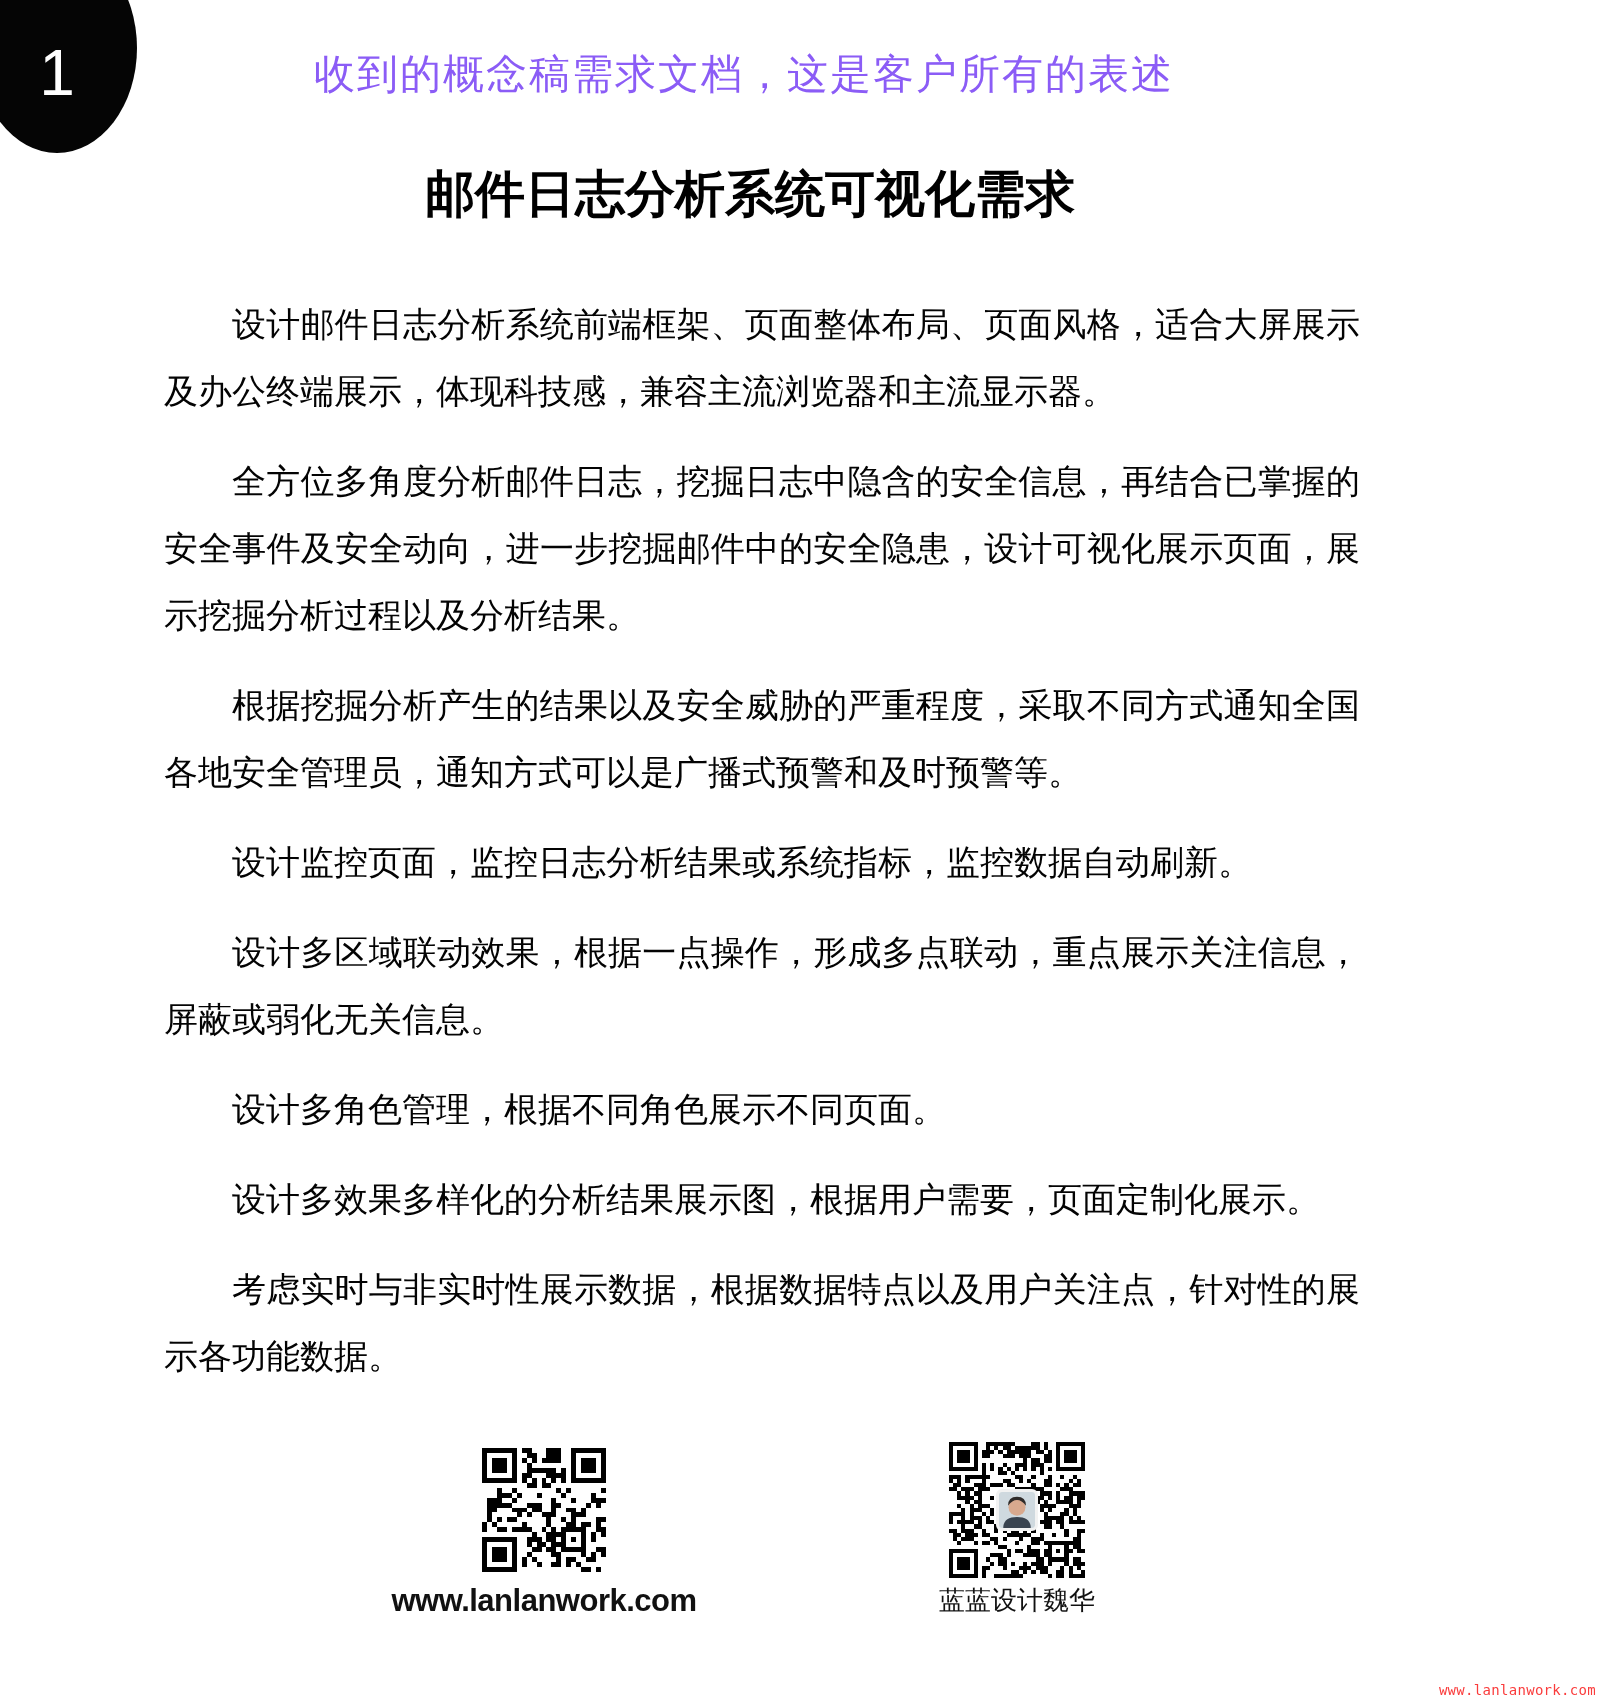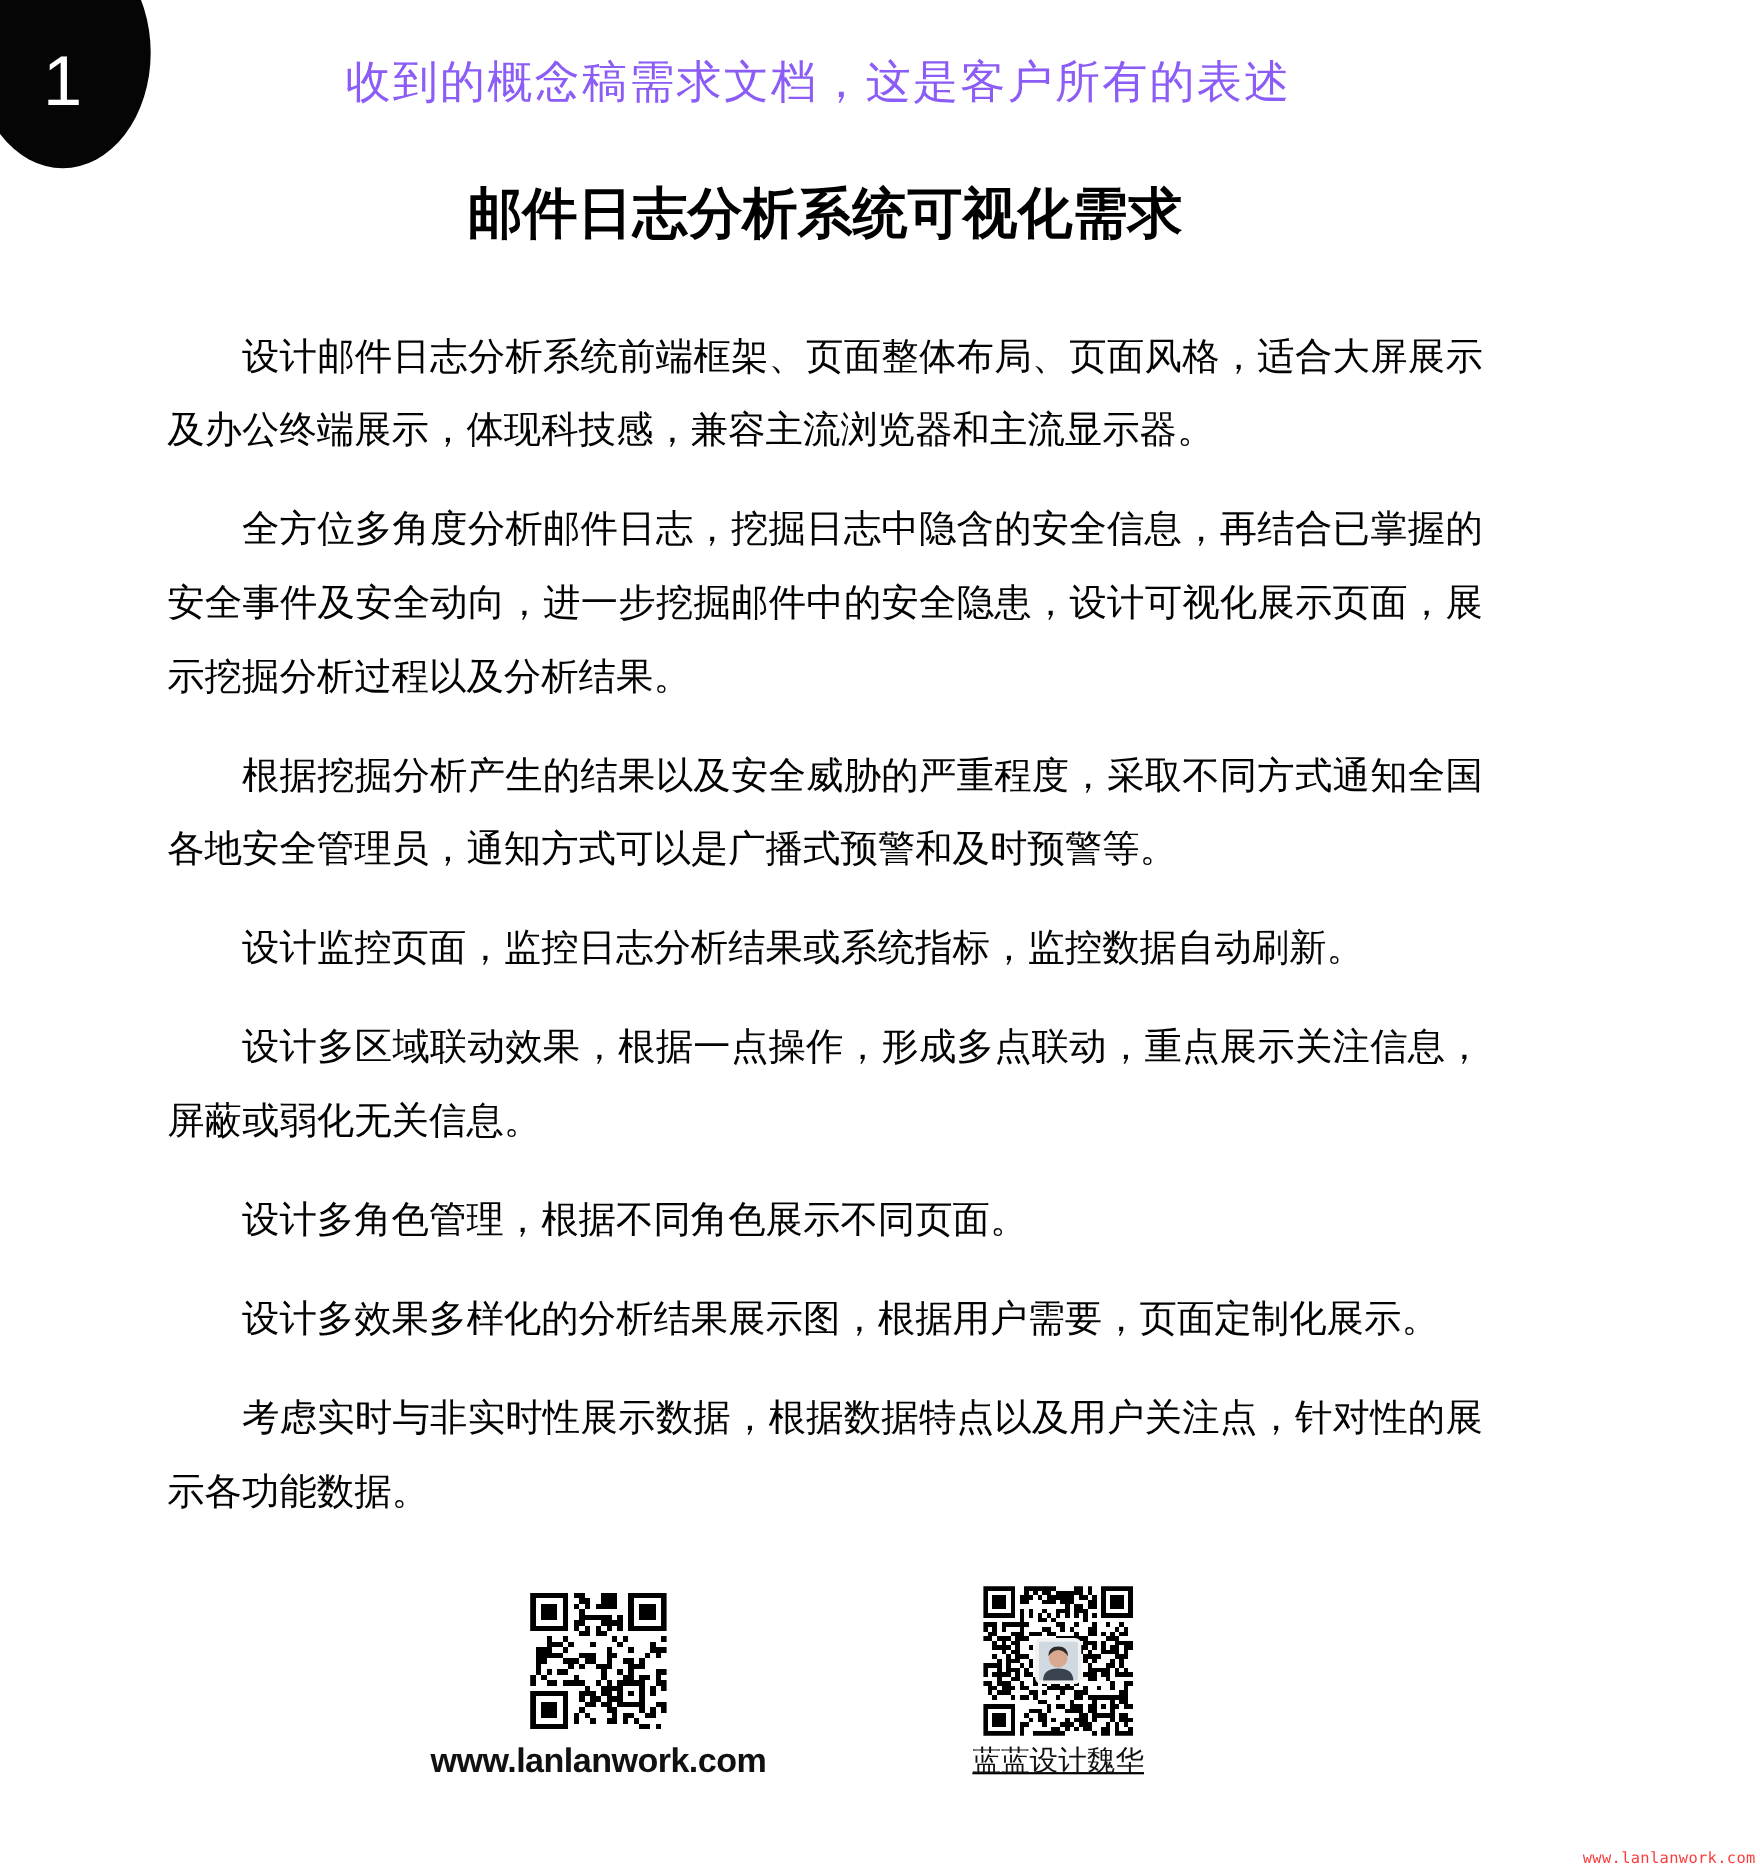--- a/index.html
+++ b/index.html
@@ -51,41 +51,41 @@
     font-size: 50px;
     font-weight: 700;
     line-height: 1.12;
     color: #000000;
     font-family: "Liberation Sans", "DejaVu Sans", sans-serif;
   }
 
   
   .body-text {
     position: absolute;
-    left: 152px; top: 291px; width: 1196px;
+    left: 164px; top: 291px; width: 1196px;
     font-family: "Liberation Serif", "DejaVu Serif", serif;
     font-size: 34px;
     line-height: 67px;
     color: #030303;
     text-align: justify;
   }
   .body-text p {
     margin: 0 0 23px 0;
     text-indent: 2em;
   }
 
   
   .qr-block {
     position: absolute;
     display: flex;
     flex-direction: column;
     align-items: center;
   }
   .qr-block-left  { left: 384px; top: 1448px; width: 320px; }
-  .qr-block-right { left: 802px; top: 1442px; width: 320px; text-decoration: underline; }
+  .qr-block-right { left: 857px; top: 1442px; width: 320px; }
   .qr-box { position: relative; line-height: 0; }
   .qr-box svg { display: block; }
   .qr-caption-left {
     margin-top: 13px;
     font-size: 31px;
     font-weight: 700;
     letter-spacing: -0.5px;
     color: #111;
     line-height: 1;
     font-family: "Liberation Sans", "DejaVu Sans", sans-serif;

